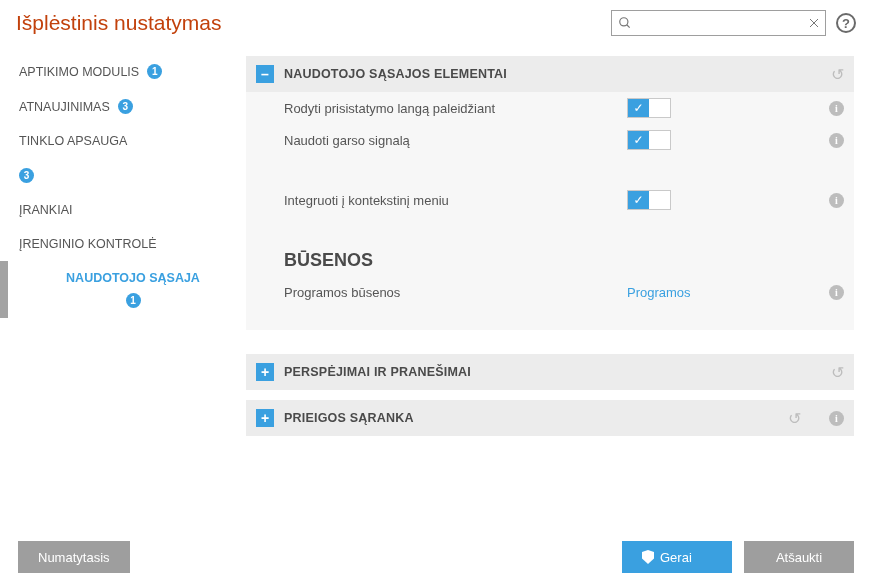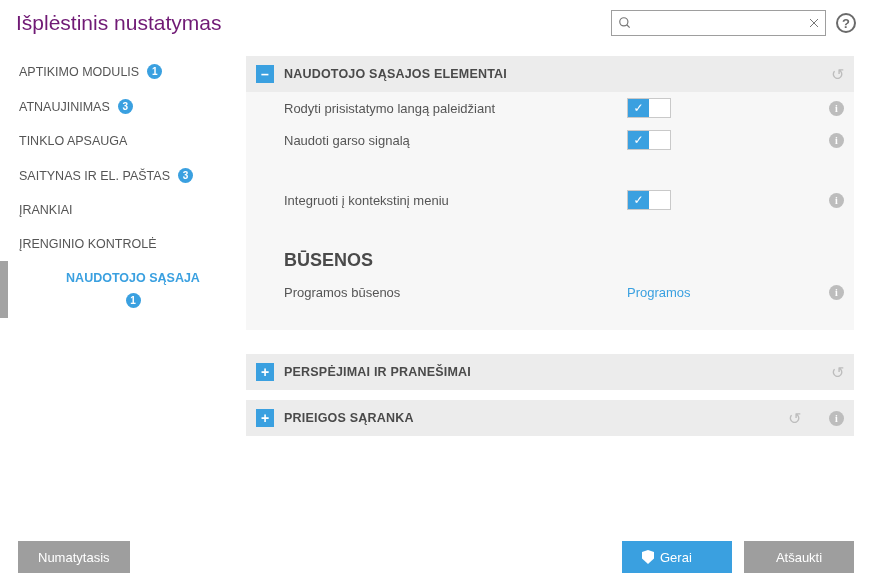--- a/index.html
+++ b/index.html
@@ -14,21 +14,21 @@
   }
   .header {
     display: flex;
     align-items: center;
     justify-content: space-between;
     padding: 10px 16px 6px 16px;
   }
   .title {
     font-size: 21px;
     font-weight: 400;
-    color: #701a75;
+    color: #c2410c;
   }
   .header-right {
     display: flex;
     align-items: center;
     gap: 10px;
   }
   .search-box {
     display: flex;
     align-items: center;
     border: 1px solid #9e9e9e;
@@ -241,21 +241,20 @@
       <span class="badge">1</span>
     </div>
     <div class="sidebar-item">
       <span>ATNAUJINIMAS</span>
       <span class="badge">3</span>
     </div>
     <div class="sidebar-item">
       <span>TINKLO APSAUGA</span>
     </div>
     <div class="sidebar-item">
-      <span>SAITYNAS IR EL. PAŠTAS</span>
       <span class="badge">3</span>
     </div>
     <div class="sidebar-item">
       <span>ĮRANKIAI</span>
     </div>
     <div class="sidebar-item">
       <span>ĮRENGINIO KONTROLĖ</span>
     </div>
     <div class="sidebar-item active">
       <span>NAUDOTOJO SĄSAJA</span>

